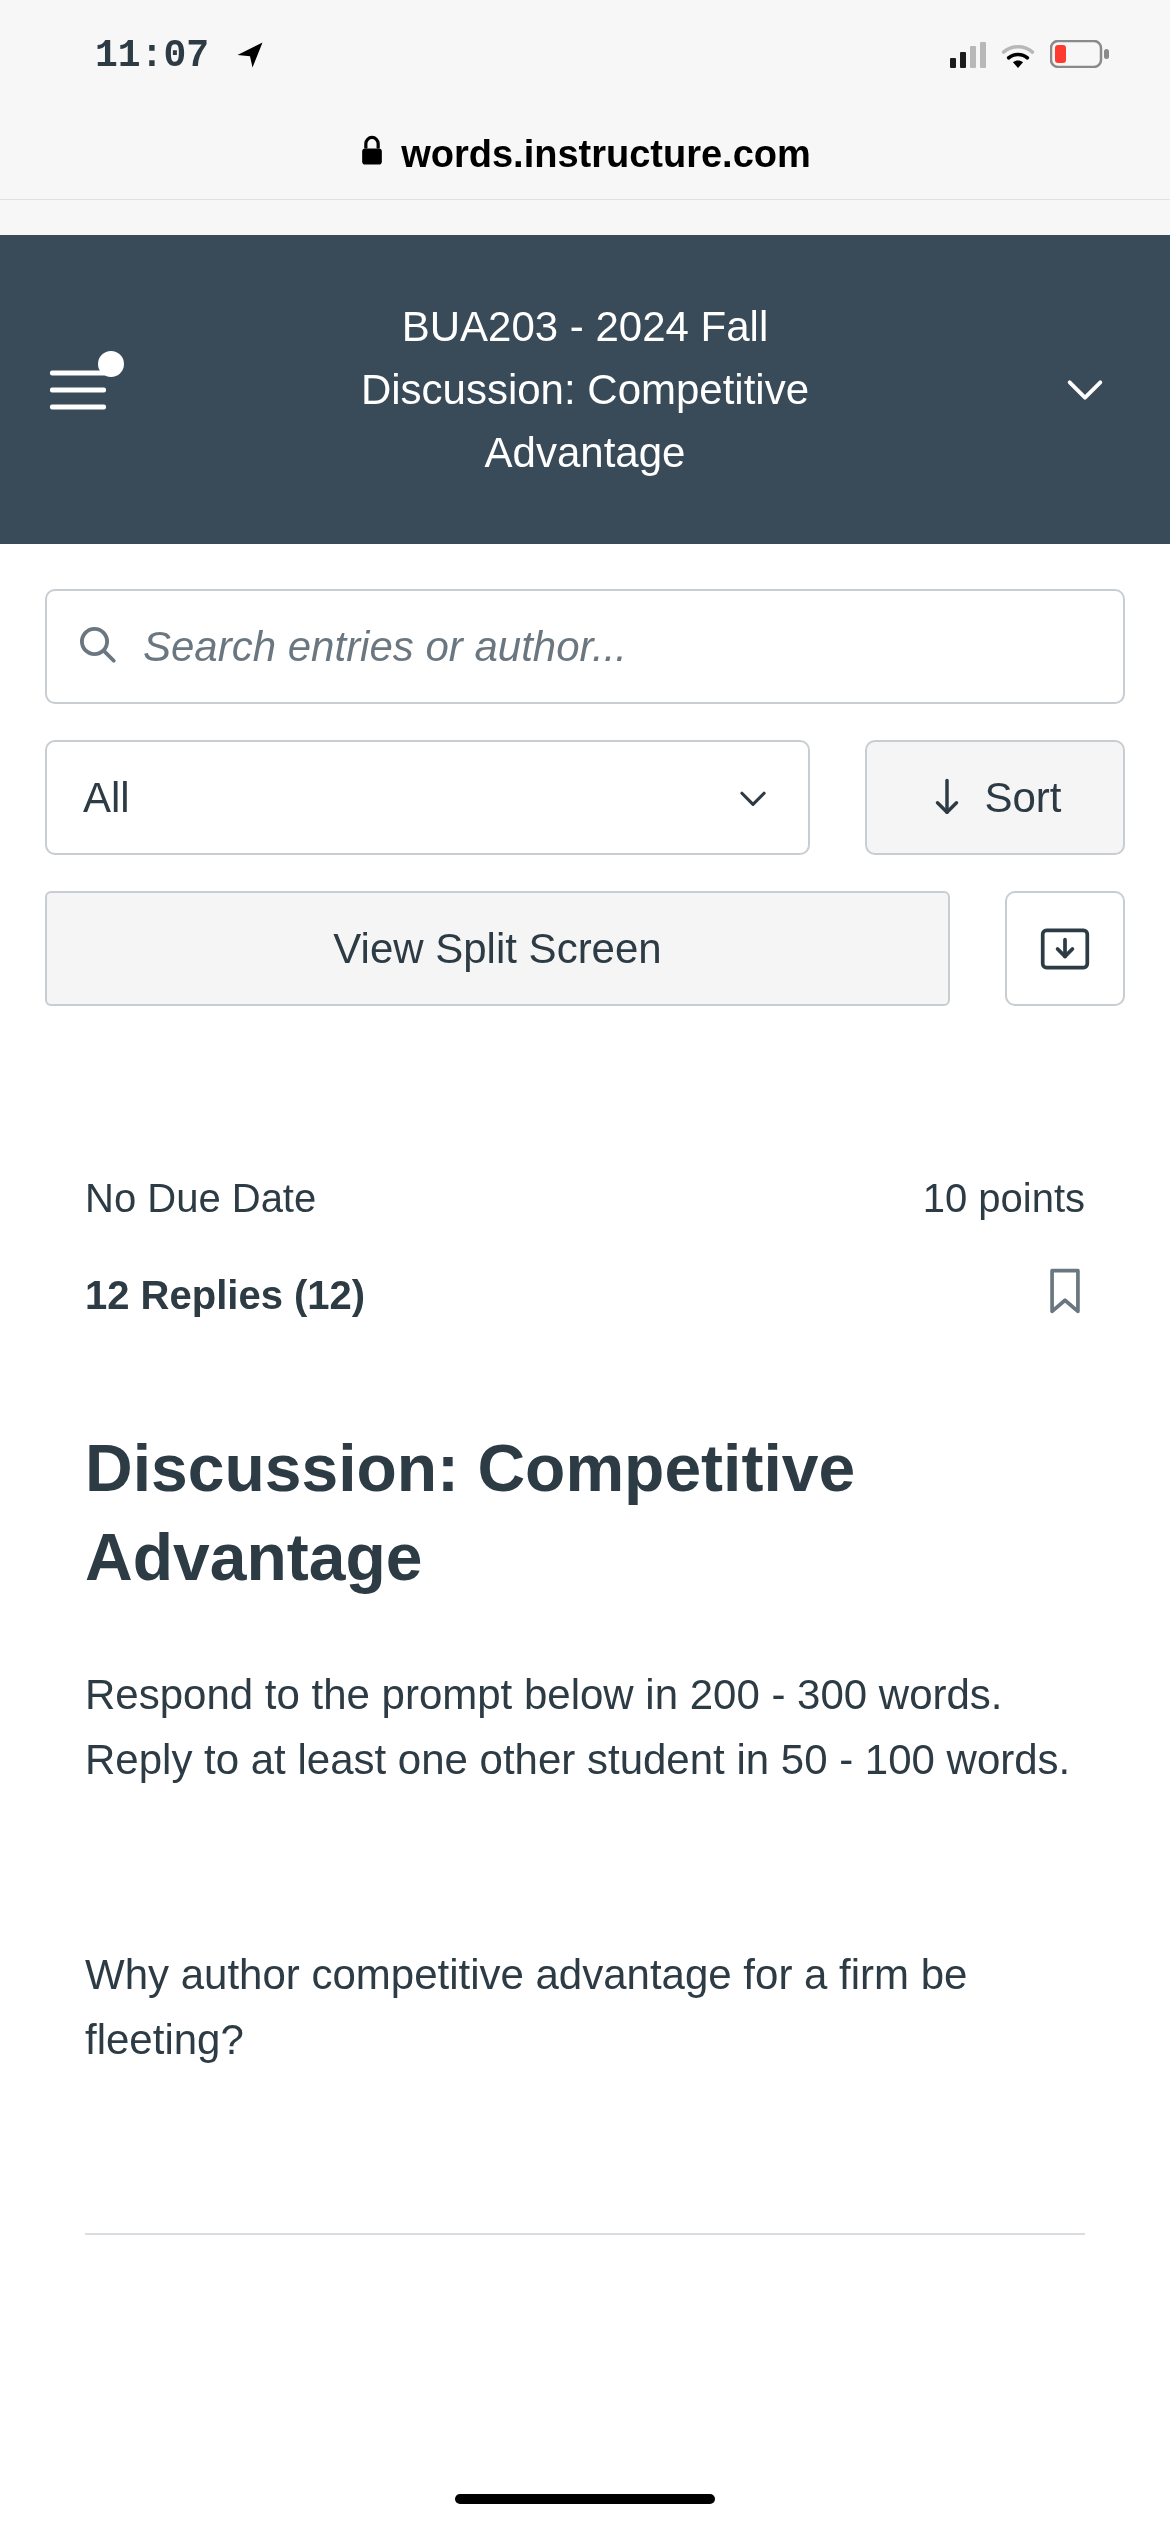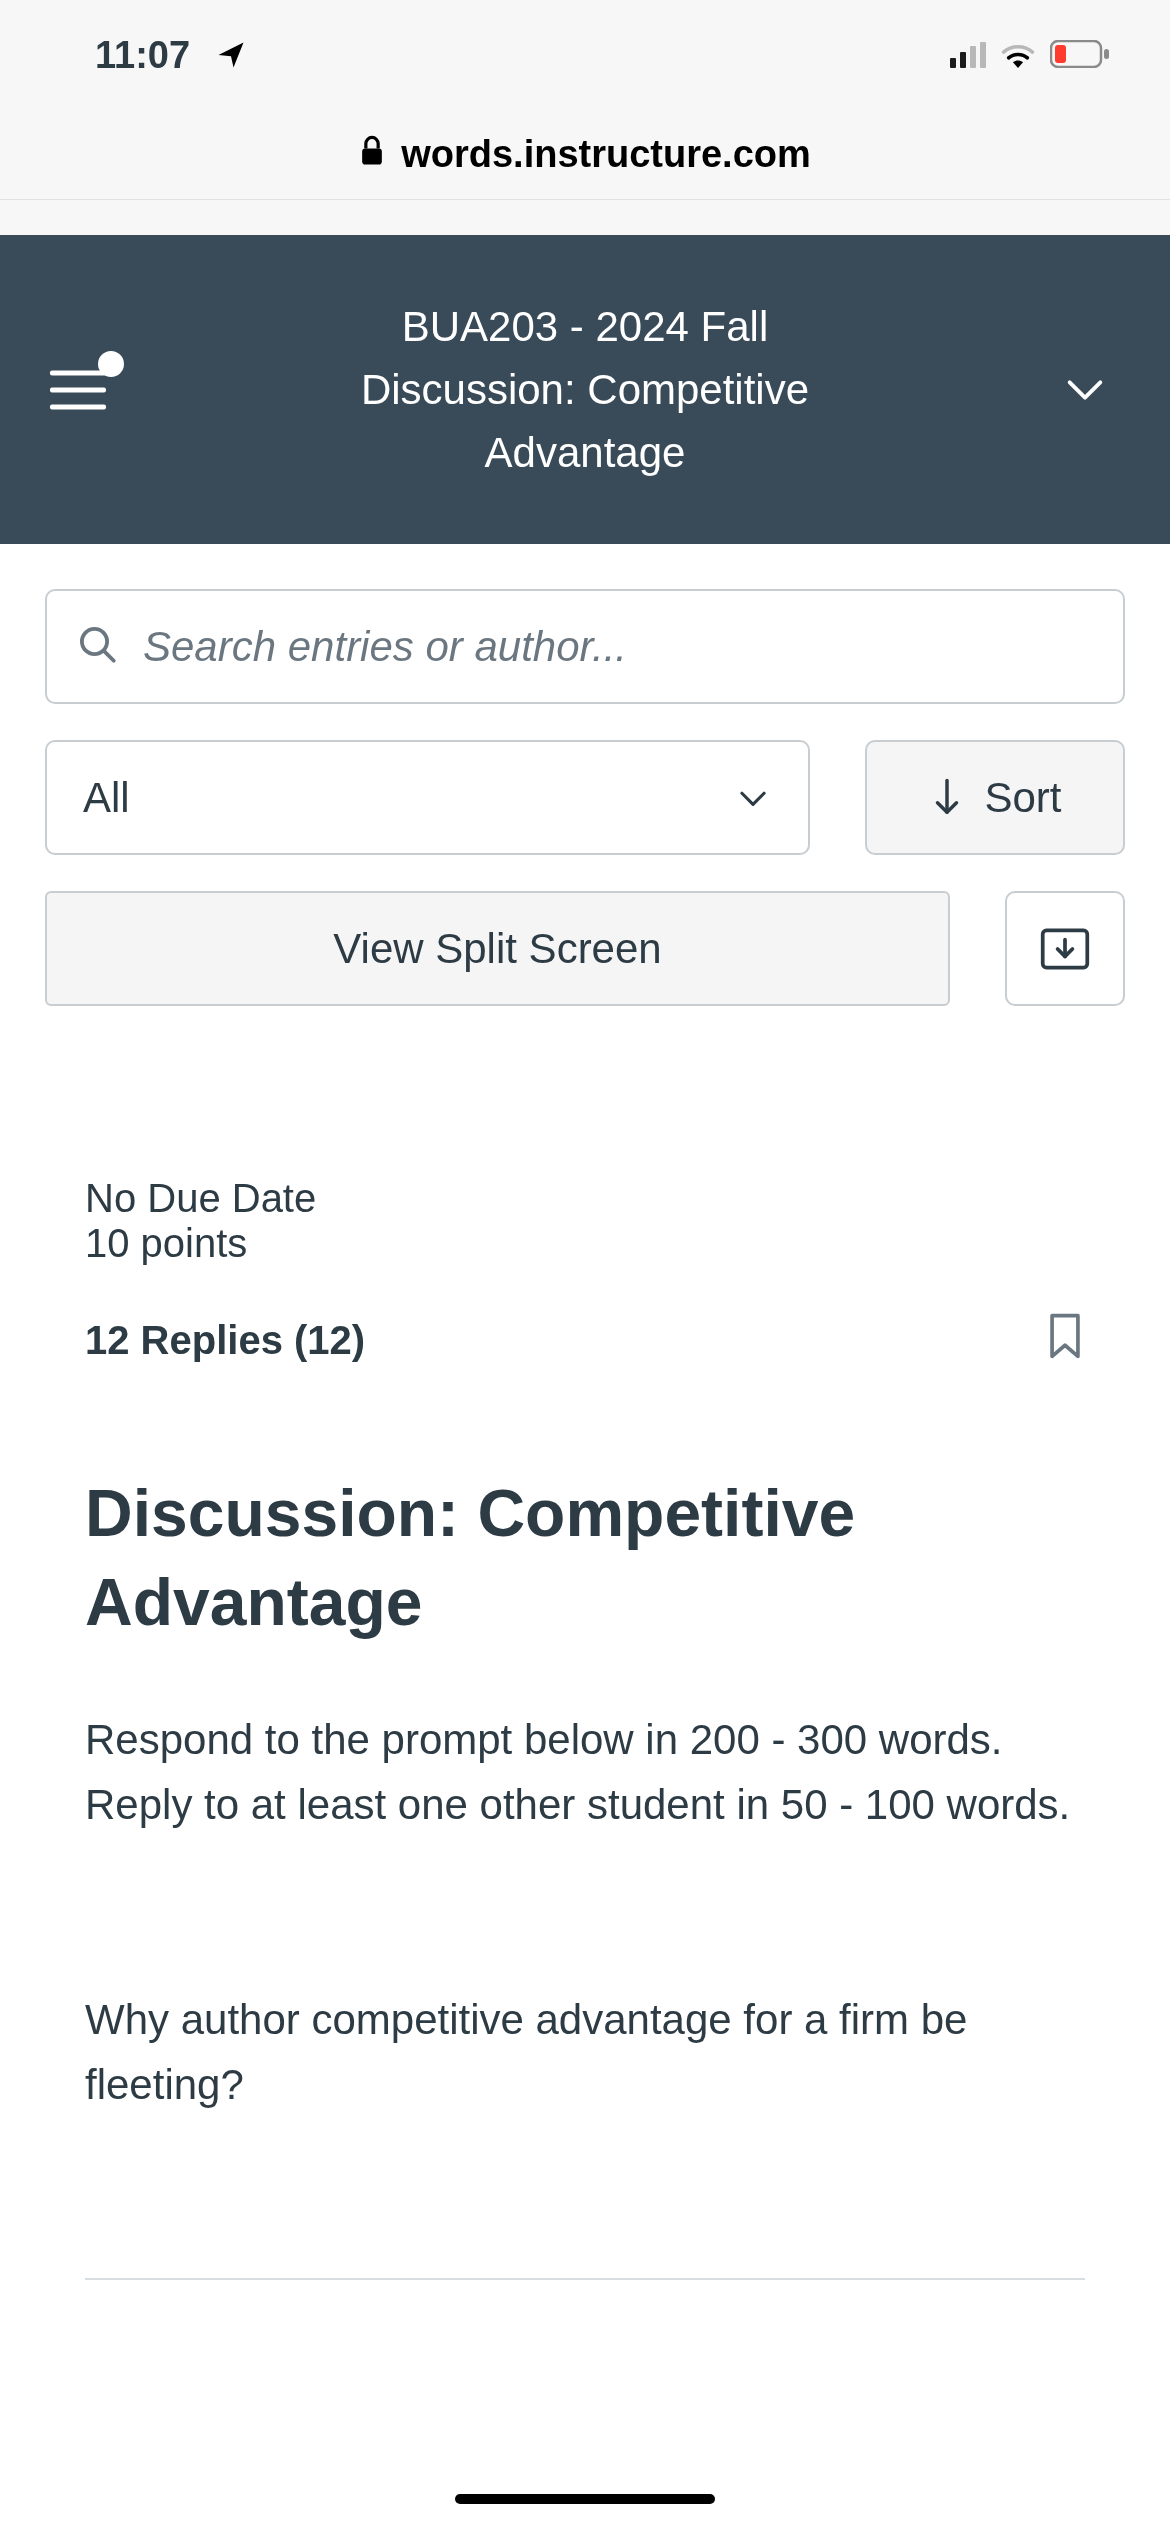--- a/index.html
+++ b/index.html
@@ -20,20 +20,21 @@
       justify-content: space-between;
       padding: 0 60px 0 95px;
       font-weight: 600;
       font-size: 38px;
       background: #f7f7f7;
     }
     .status-left {
       display: flex;
       align-items: center;
       gap: 26px;
+      font-family: Liberation Mono, monospace;
     }
     .status-right {
       display: flex;
       align-items: center;
       gap: 14px;
     }
     .loc-icon svg { display:block; }
     .cell-bars { display:flex; align-items:flex-end; gap:4px; height:26px; }
     .cell-bars span { width:6px; background:#1c1c1c; border-radius:1px; display:block; }
     .cell-bars span:nth-child(1){height:10px;}
@@ -164,21 +165,20 @@
     }
 
     
     .content{
       padding: 140px 85px 40px;
     }
     .meta-row{
       display:flex; justify-content:space-between;
       font-size:40px;
       color:#2d3b45;
-      flex-direction:column;
     }
     .replies-row{
       display:flex; justify-content:space-between;
       font-size:40px;
       margin-top:46px;
       align-items:center;
       font-weight:bold;
     }
     .disc-title{
       font-size:66px;

